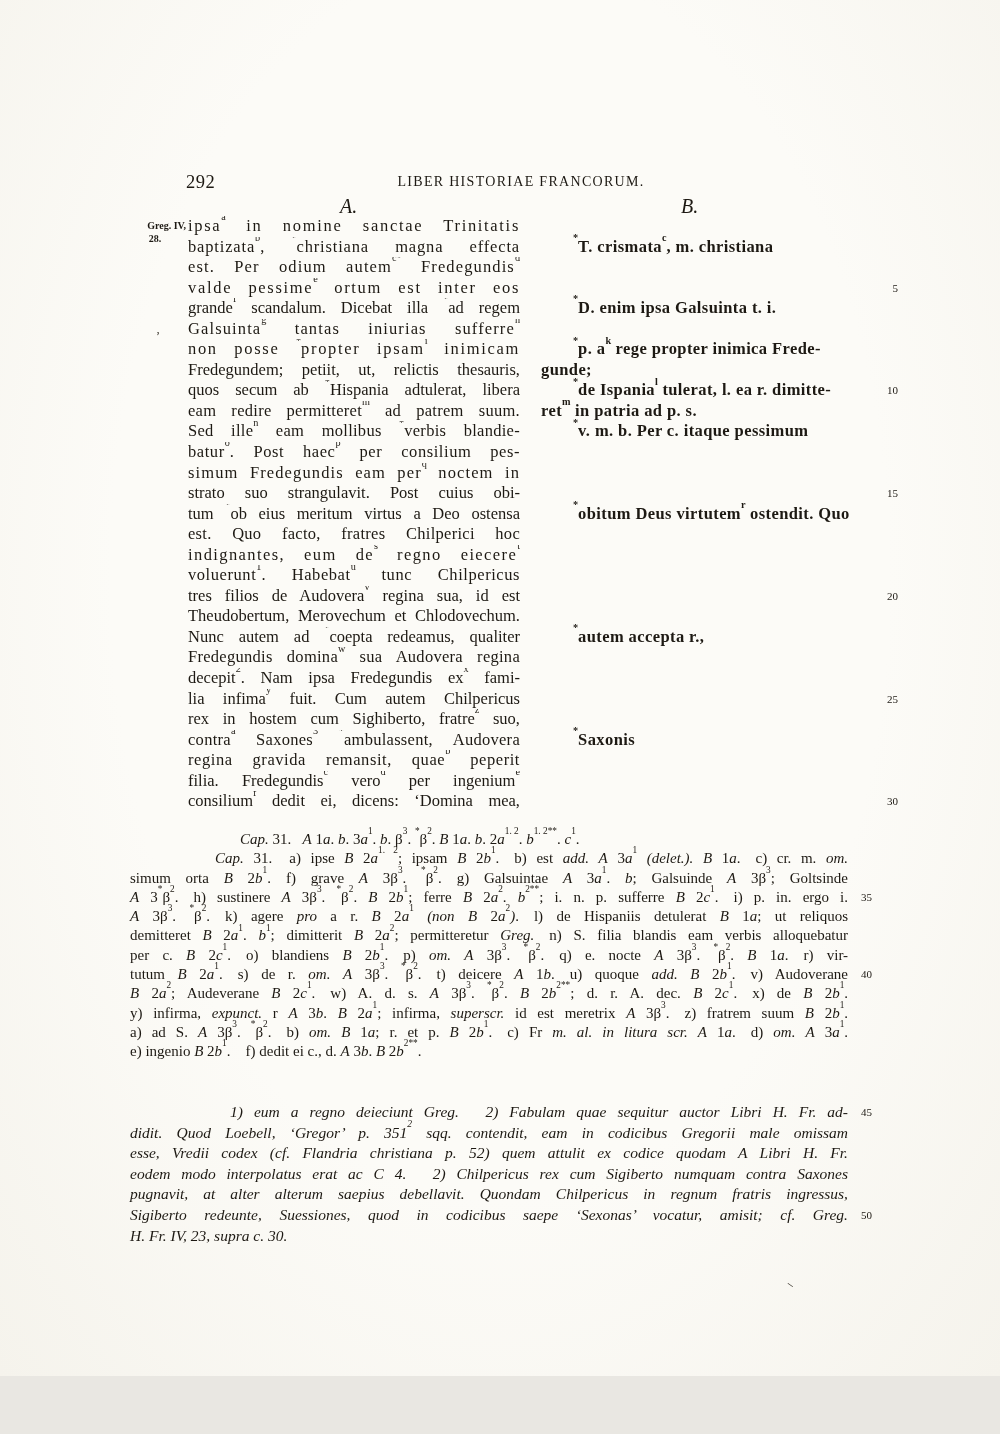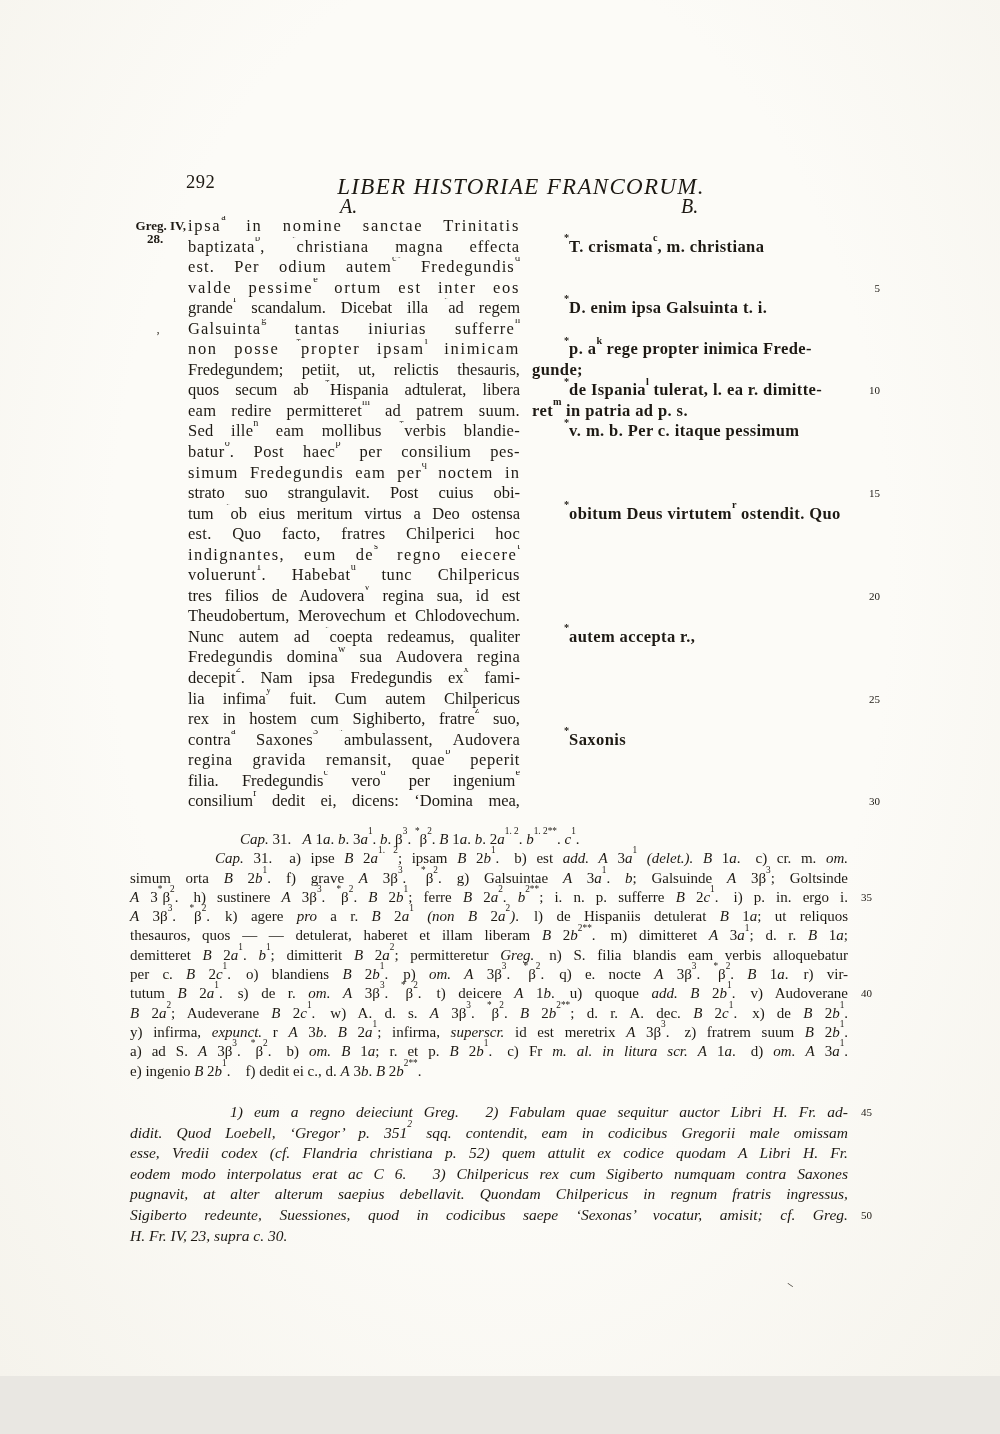--- a/index.html
+++ b/index.html
@@ -5,33 +5,33 @@
   html,body{margin:0;padding:0;background:#e9e7e2;}
   .page{
     position:relative;width:1000px;height:1376px;overflow:hidden;
     background:radial-gradient(ellipse at 50% 42%, #fcfbf7 55%, #f5f3ec 100%);
     color:#1d1913;
     font-family:"Liberation Serif", serif;
   }
   
   .page-number{position:absolute;left:186px;top:172px;font-size:18.5px;letter-spacing:.5px;}
   .page-title{position:absolute;left:43px;top:174px;width:956px;text-align:center;
-    font-size:23px;letter-spacing:1.3px;font-style:italic;}
+    font-size:14px;letter-spacing:1.3px;}
   
   .col-label{position:absolute;top:195px;font-style:italic;font-size:20px;}
   .col-label.a{left:340px;}
   .col-label.b{left:681px;}
   
   .margin-note{position:absolute;left:124px;top:220px;width:62px;
-    font-size:13px;font-weight:bold;line-height:12.5px;}
+    font-size:10px;font-weight:bold;line-height:12.5px;}
   .margin-note .mn1{text-align:right;}
   .margin-note .mn2{text-align:center;}
   
   .main-text{position:absolute;left:188px;top:216px;width:690px;}
-  .trow{display:grid;grid-template-columns:332px 322px 14px;column-gap:12px;
+  .trow{display:grid;grid-template-columns:332px 322px 14px;column-gap:21px;
     height:20.55px;line-height:20.55px;font-size:16.5px;white-space:nowrap;}
   .acell{text-align:justify;text-align-last:justify;white-space:normal;overflow:hidden;}
   .bcell{padding-left:32px;letter-spacing:.4px;font-weight:bold;}
   .bcell.flush{padding-left:0;}
   .ncell{font-size:11px;text-align:right;letter-spacing:0;}
   
   .apparatus{position:absolute;left:130px;top:830px;width:742px;
     font-size:15px;line-height:19.3px;}
   .app-row,.fn-row{display:flex;}
   .app-text{width:718px;text-align:justify;text-align-last:justify;}
@@ -236,24 +236,20 @@
       </div>
       <div class="app-row">
         <div class="app-text"><i>A</i> 3<sup>*</sup>β<sup>2</sup>. h) sustinere <i>A</i> 3β<sup>3</sup>. <sup>*</sup>β<sup>2</sup>. <i>B</i> 2<i>b</i><sup>1</sup>; ferre <i>B</i> 2<i>a</i><sup>2</sup>. <i>b</i><sup>2**</sup>; i. n. p. sufferre <i>B</i> 2<i>c</i><sup>1</sup>. i) p. in. ergo i.</div>
         <div class="app-num">35</div>
       </div>
       <div class="app-row">
         <div class="app-text"><i>A</i> 3β<sup>3</sup>. <sup>*</sup>β<sup>2</sup>. k) agere <i>pro</i> a r. <i>B</i> 2<i>a</i><sup>1</sup> <i>(non</i> <i>B</i> 2<i>a</i><sup>2</sup><i>)</i>. l) de Hispaniis detulerat <i>B</i> 1<i>a</i>; ut reliquos</div>
         <div class="app-num"></div>
       </div>
       <div class="app-row">
-        <div class="app-text">thesauros, quos — — detulerat, haberet et illam liberam <i>B</i> 2<i>b</i><sup>2**</sup>. m) dimitteret <i>A</i> 3<i>a</i><sup>1</sup>; d. r. <i>B</i> 1<i>a</i>;</div>
-        <div class="app-num"></div>
-      </div>
-      <div class="app-row">
         <div class="app-text">demitteret <i>B</i> 2<i>a</i><sup>1</sup>. <i>b</i><sup>1</sup>; dimitterit <i>B</i> 2<i>a</i><sup>2</sup>; permitteretur <i>Greg.</i> n) S. filia blandis eam verbis alloquebatur</div>
         <div class="app-num"></div>
       </div>
       <div class="app-row">
         <div class="app-text">per c. <i>B</i> 2<i>c</i><sup>1</sup>. o) blandiens <i>B</i> 2<i>b</i><sup>1</sup>. p) <i>om.</i> <i>A</i> 3β<sup>3</sup>. <sup>*</sup>β<sup>2</sup>. q) e. nocte <i>A</i> 3β<sup>3</sup>. <sup>*</sup>β<sup>2</sup>. <i>B</i> 1<i>a</i>. r) vir-</div>
         <div class="app-num"></div>
       </div>
       <div class="app-row">
         <div class="app-text">tutum <i>B</i> 2<i>a</i><sup>1</sup>. s) de r. <i>om.</i> <i>A</i> 3β<sup>3</sup>. <sup>*</sup>β<sup>2</sup>. t) deicere <i>A</i> 1<i>b</i>. u) quoque <i>add.</i> <i>B</i> 2<i>b</i><sup>1</sup>. v) Audoverane</div>
         <div class="app-num">40</div>
@@ -283,21 +279,21 @@
       </div>
       <div class="fn-row">
         <div class="fn-text">didit.  Quod Loebell, ‘Gregor’ p. 351<sup>2</sup> sqq. contendit, eam in codicibus Gregorii male omissam</div>
         <div class="fn-num"></div>
       </div>
       <div class="fn-row">
         <div class="fn-text">esse, Vredii codex (cf. Flandria christiana p. 52) quem attulit ex codice quodam A Libri H. Fr.</div>
         <div class="fn-num"></div>
       </div>
       <div class="fn-row">
-        <div class="fn-text">eodem modo interpolatus erat ac C 6.  3) Chilpericus rex cum Sigiberto numquam contra Saxones</div>
+        <div class="fn-text">eodem modo interpolatus erat ac C 4.  2) Chilpericus rex cum Sigiberto numquam contra Saxones</div>
         <div class="fn-num"></div>
       </div>
       <div class="fn-row">
         <div class="fn-text">pugnavit, at alter alterum saepius debellavit.  Quondam Chilpericus in regnum fratris ingressus,</div>
         <div class="fn-num"></div>
       </div>
       <div class="fn-row">
         <div class="fn-text">Sigiberto redeunte, Suessiones, quod in codicibus saepe ‘Sexonas’ vocatur, amisit; cf. Greg.</div>
         <div class="fn-num">50</div>
       </div>

